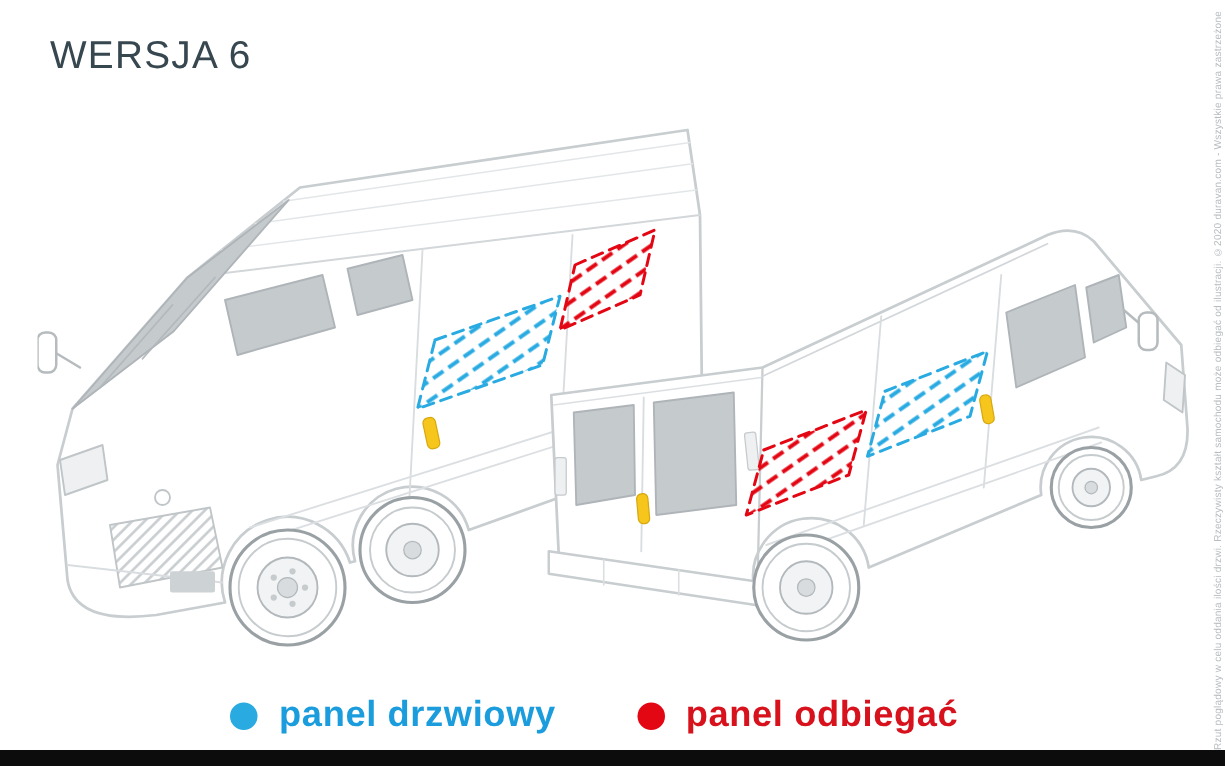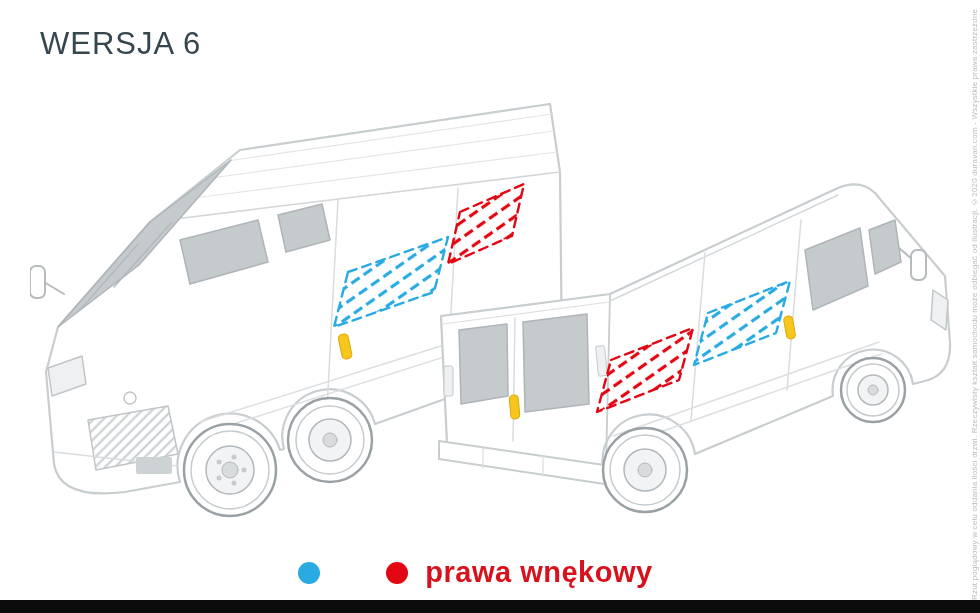--- a/index.html
+++ b/index.html
@@ -168,24 +168,25 @@
     <path fill="url(#hatchBlue)" stroke="#29abe2" stroke-width="2.4" stroke-dasharray="9 6" d="M 295 175 L 377 143 L 363 195 L 281 227 Z"></path>
     <rect x="372" y="178" width="9" height="23" rx="4" fill="#f7c61d" stroke="#d8a90e" stroke-width="1" transform="rotate(-10 376 189)"></rect>
   </g>
 </svg>
 
 <div class="legend">
   <div class="legend-item">
     <svg class="legend-dot" width="24" height="24">
       <circle cx="12" cy="12" r="11" fill="#29abe2"></circle>
     </svg>
+    <span class="legend-label" style="color: rgb(27, 157, 221);">panel drzwiowy</span>
   </div>
   <div class="legend-item">
     <svg class="legend-dot" width="24" height="24">
       <circle cx="12" cy="12" r="11" fill="#e30613"></circle>
     </svg>
-    <span class="legend-label" style="color: rgb(216, 18, 29);">prawa wnękowy</span>
+    <span class="legend-label" style="color: rgb(216, 18, 29);">panel odbiegać</span>
   </div>
 </div>
 
 <div class="watermark">Rzut poglądowy w celu oddania ilości drzwi. Rzeczywisty kształt samochodu może odbiegać od ilustracji. ©2020 duravan.com - Wszystkie prawa zastrzeżone</div>
 
 <div class="bottom-bar" style="background: rgb(12, 12, 12);"></div>
 
 </body></html>

